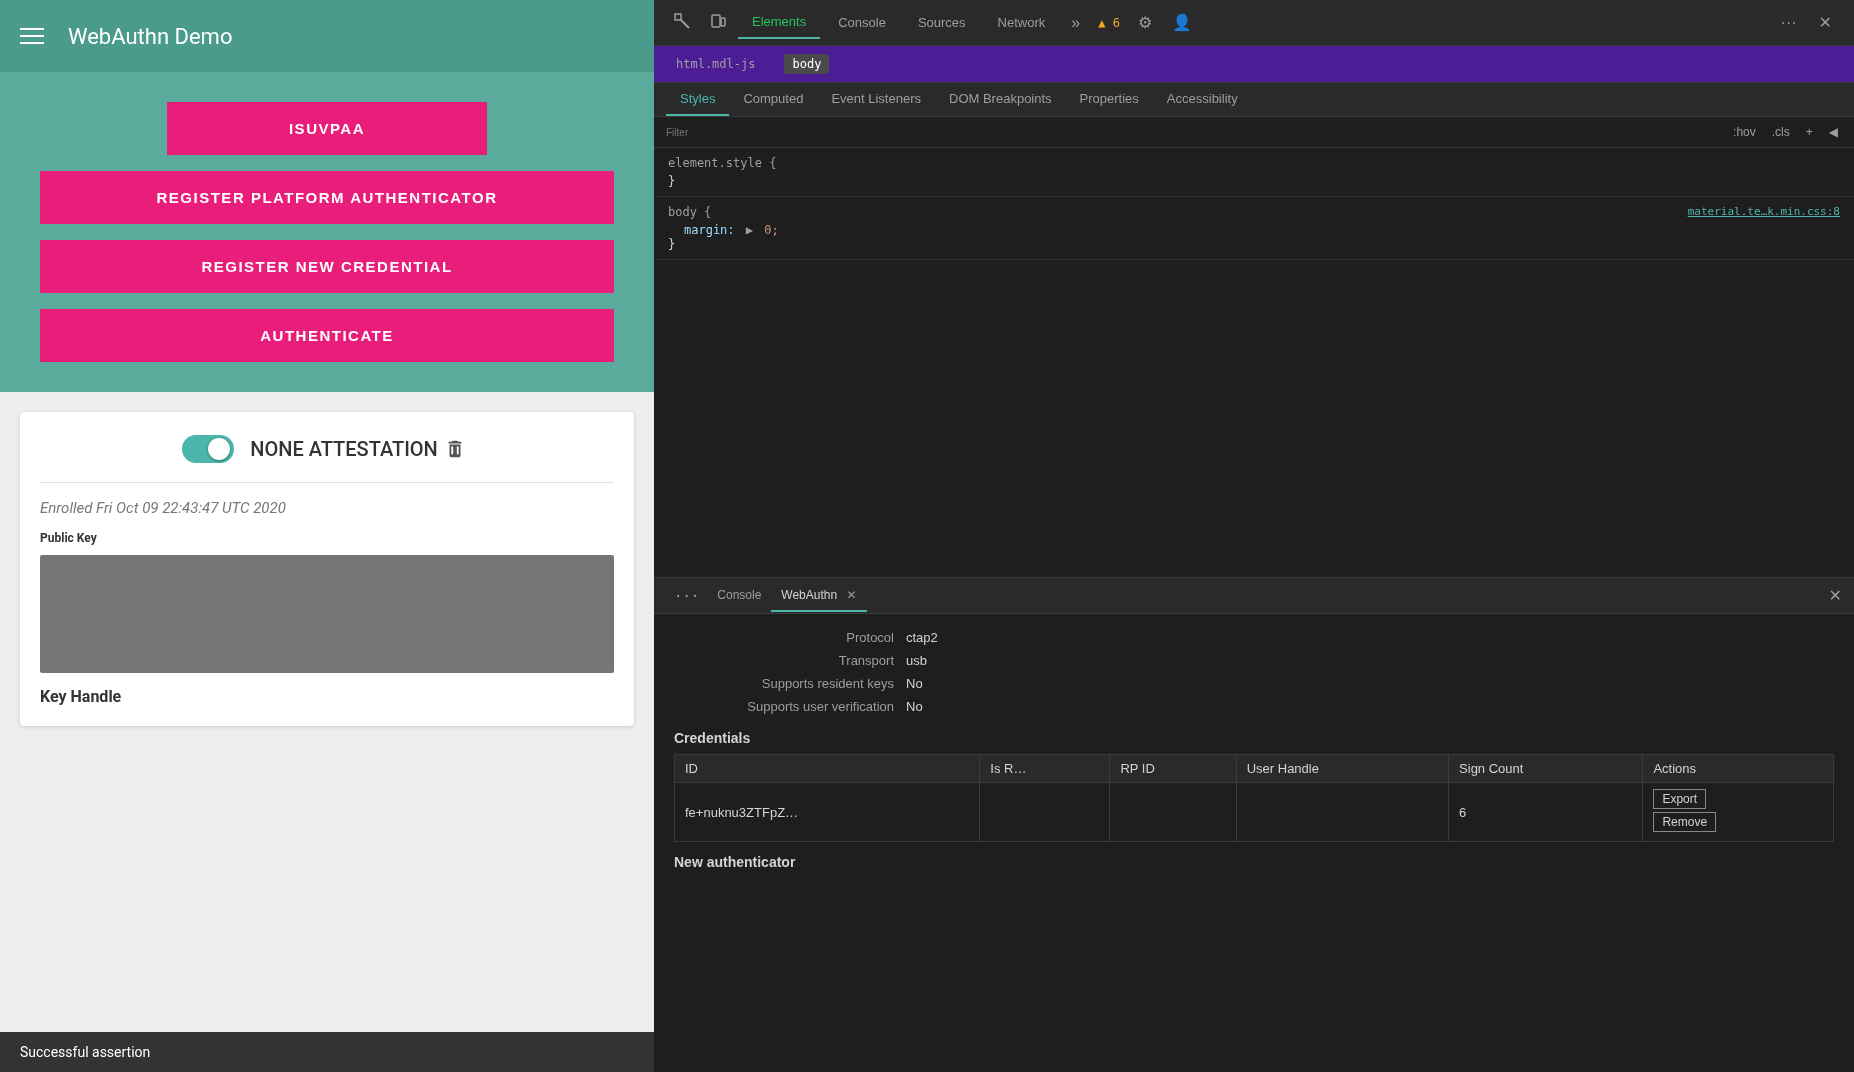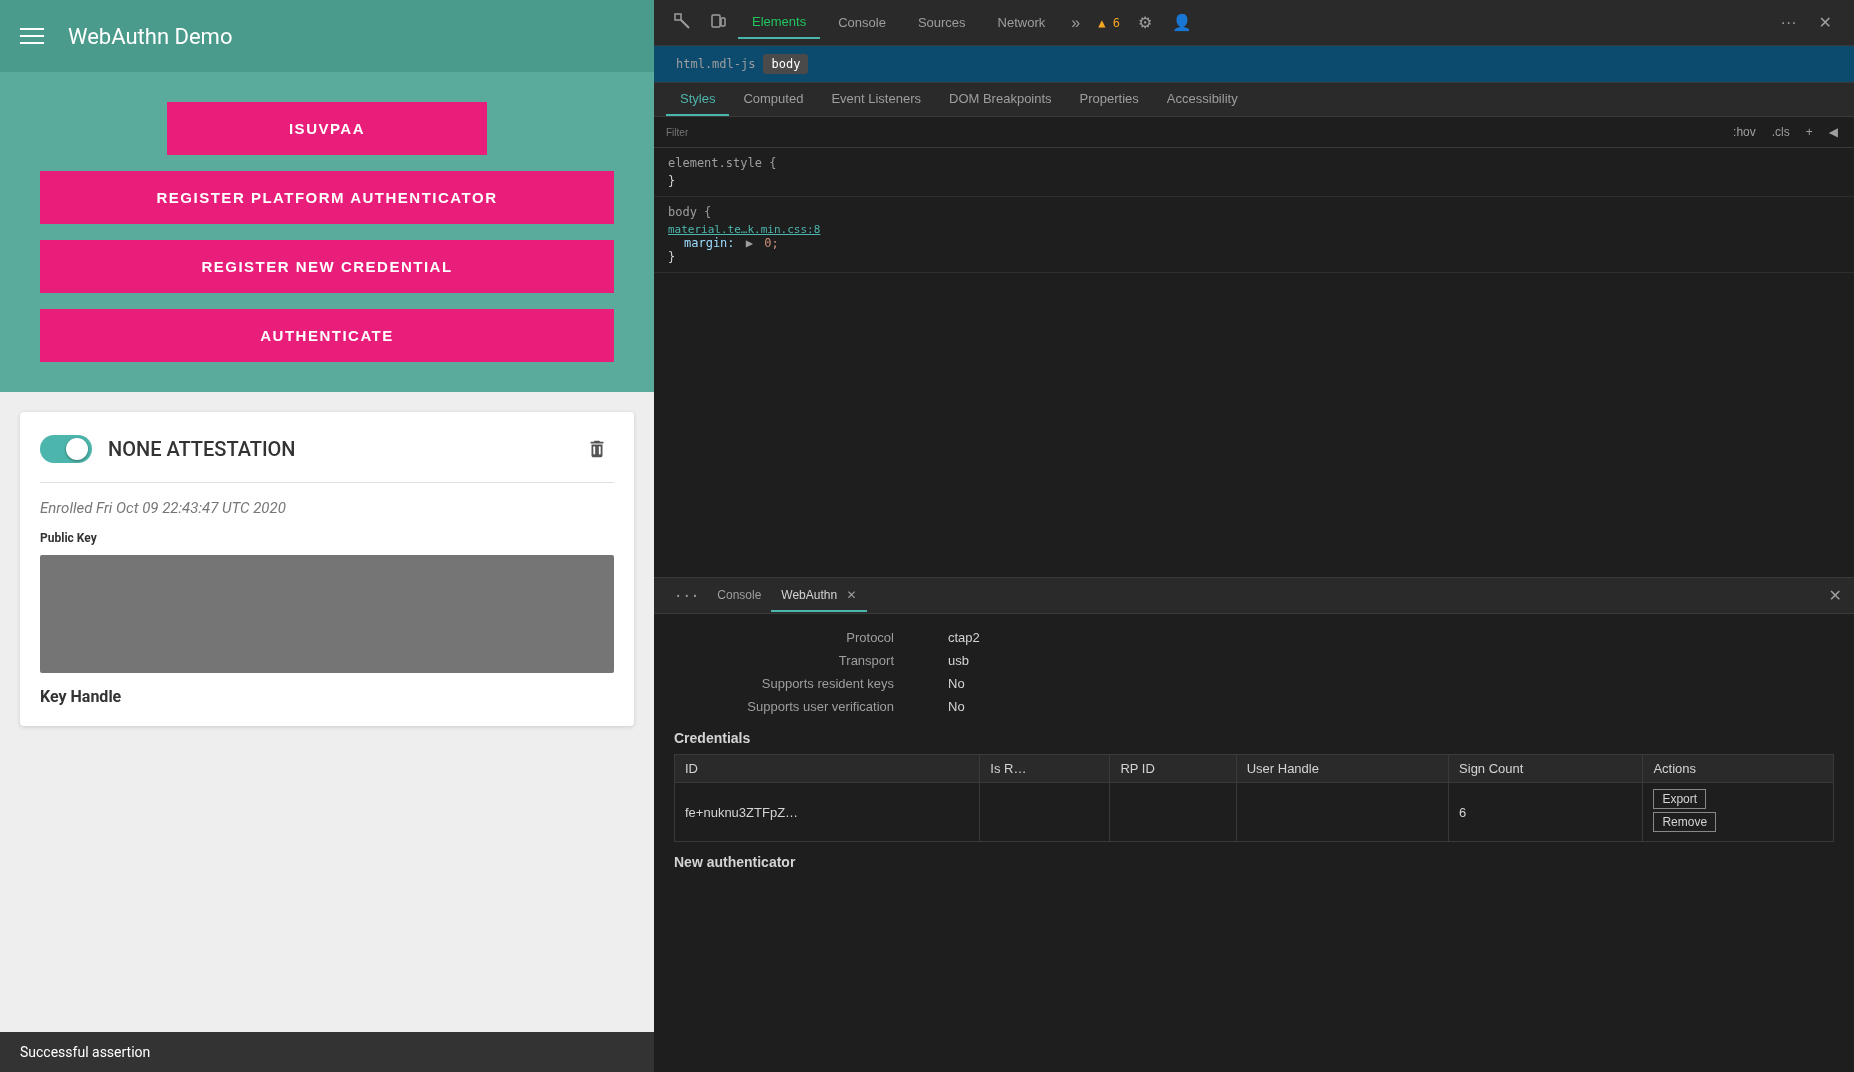--- a/index.html
+++ b/index.html
@@ -80,21 +80,21 @@
     .credential-card {
       background: white;
       border-radius: 4px;
       padding: 20px;
       box-shadow: 0 1px 4px rgba(0,0,0,0.15);
     }
 
     .credential-header {
       display: flex;
       align-items: center;
-      justify-content: space-between;
+      justify-content: center;
       padding-bottom: 16px;
       border-bottom: 1px solid #e0e0e0;
       margin-bottom: 16px;
     }
 
     .credential-header-left {
       display: flex;
       align-items: center;
       gap: 16px;
     }
@@ -254,24 +254,24 @@
       background: none;
       border: none;
       color: #9e9e9e;
       cursor: pointer;
       font-size: 16px;
       padding: 4px 10px;
     }
 
     
     .dom-breadcrumb {
-      background: #0c4a6e;
+      background: #4c1d95;
       padding: 8px 14px;
       display: flex;
-      gap: 0;
+      gap: 21px;
       border-bottom: 1px solid #3a3a3a;
     }
 
     .dom-tag {
       color: #9e9e9e;
       font-size: 12px;
       padding: 3px 8px;
       cursor: pointer;
     }
 
@@ -420,21 +420,20 @@
     .webauthn-content {
       padding: 16px 20px;
       overflow-y: auto;
       font-family: Arial, sans-serif;
     }
 
     .info-row {
       display: flex;
       align-items: center;
       margin-bottom: 8px;
-      gap: 42px;
     }
 
     .info-label {
       color: #9e9e9e;
       text-align: right;
       min-width: 220px;
       margin-right: 12px;
       font-size: 13px;
     }
 
@@ -598,21 +597,21 @@
         <button class="filter-btn">.cls</button>
         <button class="filter-btn">+</button>
         <button class="filter-btn">◀</button>
       </div>
     </div>
     <div class="css-rule-block">
       <div class="css-selector">element.style {</div>
       <div class="css-brace">}</div>
     </div>
     <div class="css-rule-block">
-      <div style="display:flex; justify-content:space-between;flex-direction:column;">
+      <div style="display:flex; justify-content:space-between;">
         <span class="css-selector">body {</span>
         <span class="css-source">material.te…k.min.css:8</span>
       </div>
       <div class="css-prop">
         <span>margin:</span>
         <span style="color:#9e9e9e; cursor:pointer; margin: 0 4px;">▶</span>
         <span style="color:#ce9178;">0;</span>
       </div>
       <div class="css-brace">}</div>
     </div>

